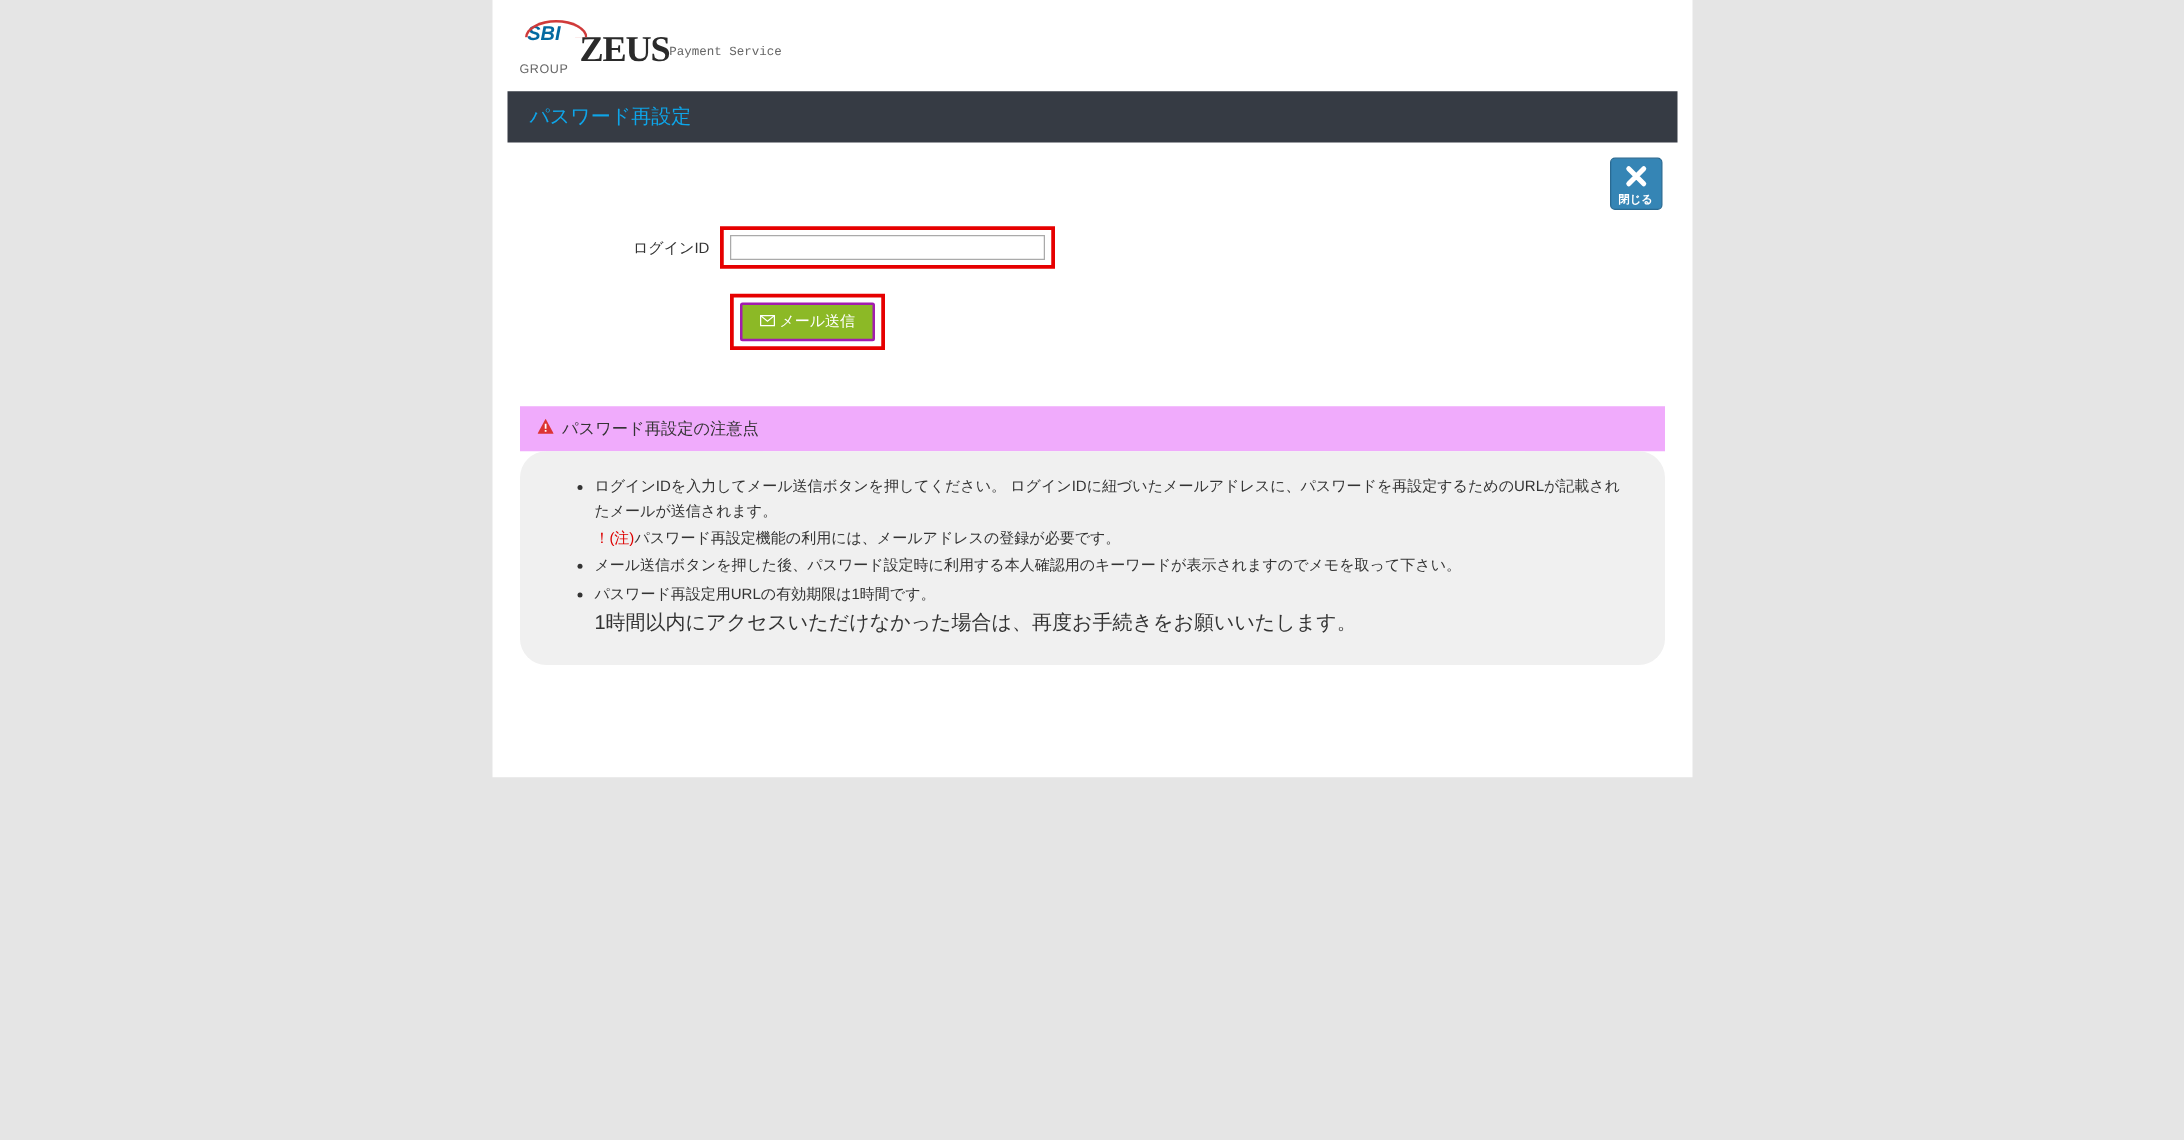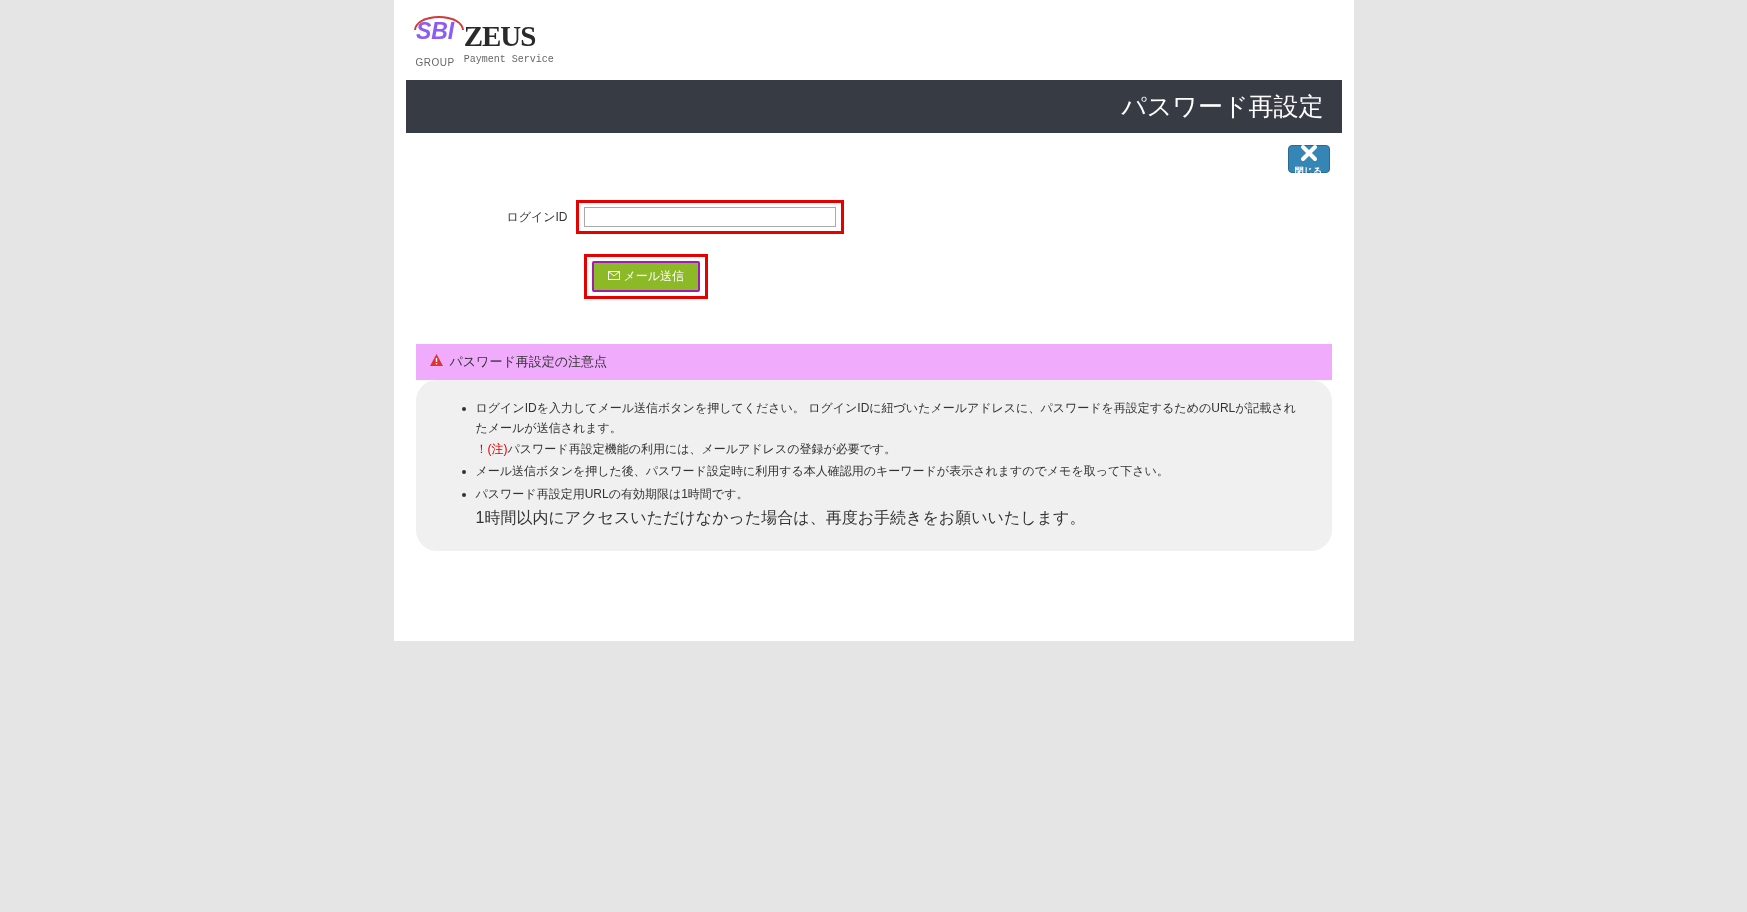--- a/index.html
+++ b/index.html
@@ -25,24 +25,24 @@
       align-items: center;
       gap: 6px;
     }
     .logo-sbi {
       display: flex;
       flex-direction: column;
       align-items: center;
     }
     .logo-sbi-top {
       font-family: Arial, sans-serif;
-      font-size: 23px;
+      font-size: 16px;
       font-weight: bold;
       font-style: italic;
-      color: #8b5cf6;
+      color: #0369a1;
       line-height: 1;
       position: relative;
     }
     .logo-sbi-arc {
       position: absolute;
       top: -4px;
       left: -2px;
       width: 50px;
       height: 14px;
       border: 2px solid #d03a3a;
@@ -52,55 +52,55 @@
     }
     .logo-sbi-group {
       font-family: Arial, sans-serif;
       font-size: 10px;
       color: #666;
       letter-spacing: 0.5px;
       margin-top: 14px;
     }
     .logo-zeus {
       display: flex;
-      flex-direction: column;
+      flex-direction: row;
       margin-left: 3px;
+      align-items: center;
     }
     .logo-zeus-main {
       font-family: "Times New Roman", serif;
       font-size: 29px;
       font-weight: bold;
       color: #2a2a2a;
       letter-spacing: -1px;
       line-height: 0.9;
     }
     .logo-zeus-sub {
       font-family: Liberation Mono, monospace;
       font-size: 10px;
       color: #666;
       margin-top: 4px;
     }
     .page-title-bar {
       background-color: #363b44;
-      color: #ffffff;
+      color: #0ea5e9;
       padding: 10px 18px;
-      font-size: 25px;
+      font-size: 16px;
       font-weight: normal;
-      text-align: right;
     }
     .content-area {
       padding: 12px 0 0 0;
       position: relative;
     }
     .close-button {
       position: absolute;
       right: 12px;
       top: 12px;
       width: 42px;
-      height: 28px;
+      height: 42px;
       background-color: #3585b5;
       border: 1px solid #2a6a92;
       border-radius: 4px;
       display: flex;
       flex-direction: column;
       align-items: center;
       justify-content: center;
       cursor: pointer;
       padding: 2px 0;
     }

